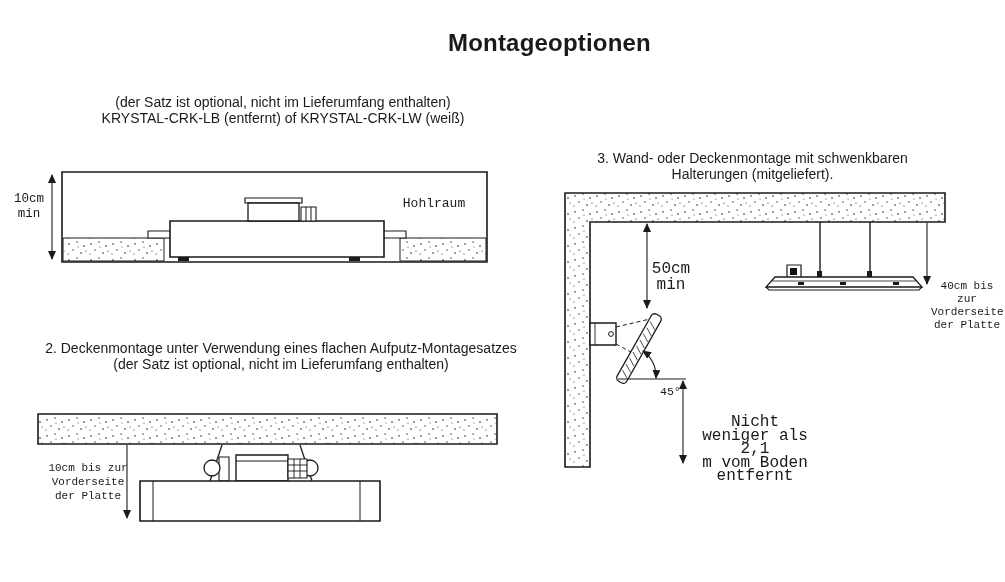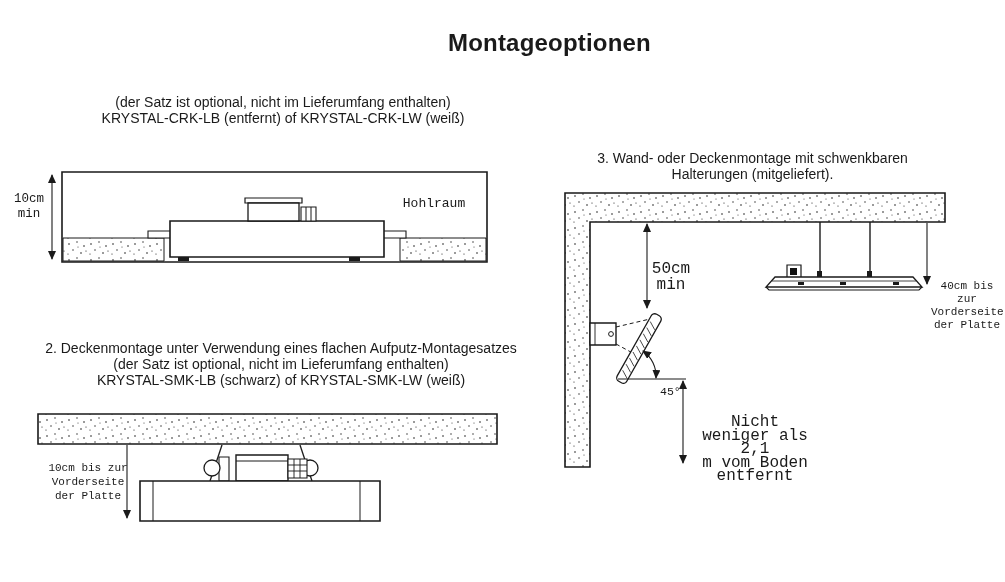--- a/index.html
+++ b/index.html
@@ -143,21 +143,20 @@
 
   <div class="lbl" style="left:8px;top:192px;width:42px;font-size:12.5px;line-height:15px;">
     <div>10cm</div>
     <div>min</div>
   </div>
   <div class="lbl" style="left:398px;top:196px;width:72px;font-size:13px;">Hohlraum</div>
 
   <div class="cap" style="left:30px;top:340px;width:502px;">
     <div>2. Deckenmontage unter Verwendung eines flachen Aufputz-Montagesatzes</div>
     <div>(der Satz ist optional, nicht im Lieferumfang enthalten)</div>
-    <div>KRYSTAL-SMK-LB (schwarz) of KRYSTAL-SMK-LW (weiß)</div>
   </div>
 
   <div class="lbl" style="left:46px;top:461px;width:84px;font-size:11px;line-height:14px;">
     <div>10cm bis zur</div>
     <div>Vorderseite</div>
     <div>der Platte</div>
   </div>
 
   <div class="cap" style="left:565px;top:150px;width:375px;">
     <div>3. Wand- oder Deckenmontage mit schwenkbaren</div>

